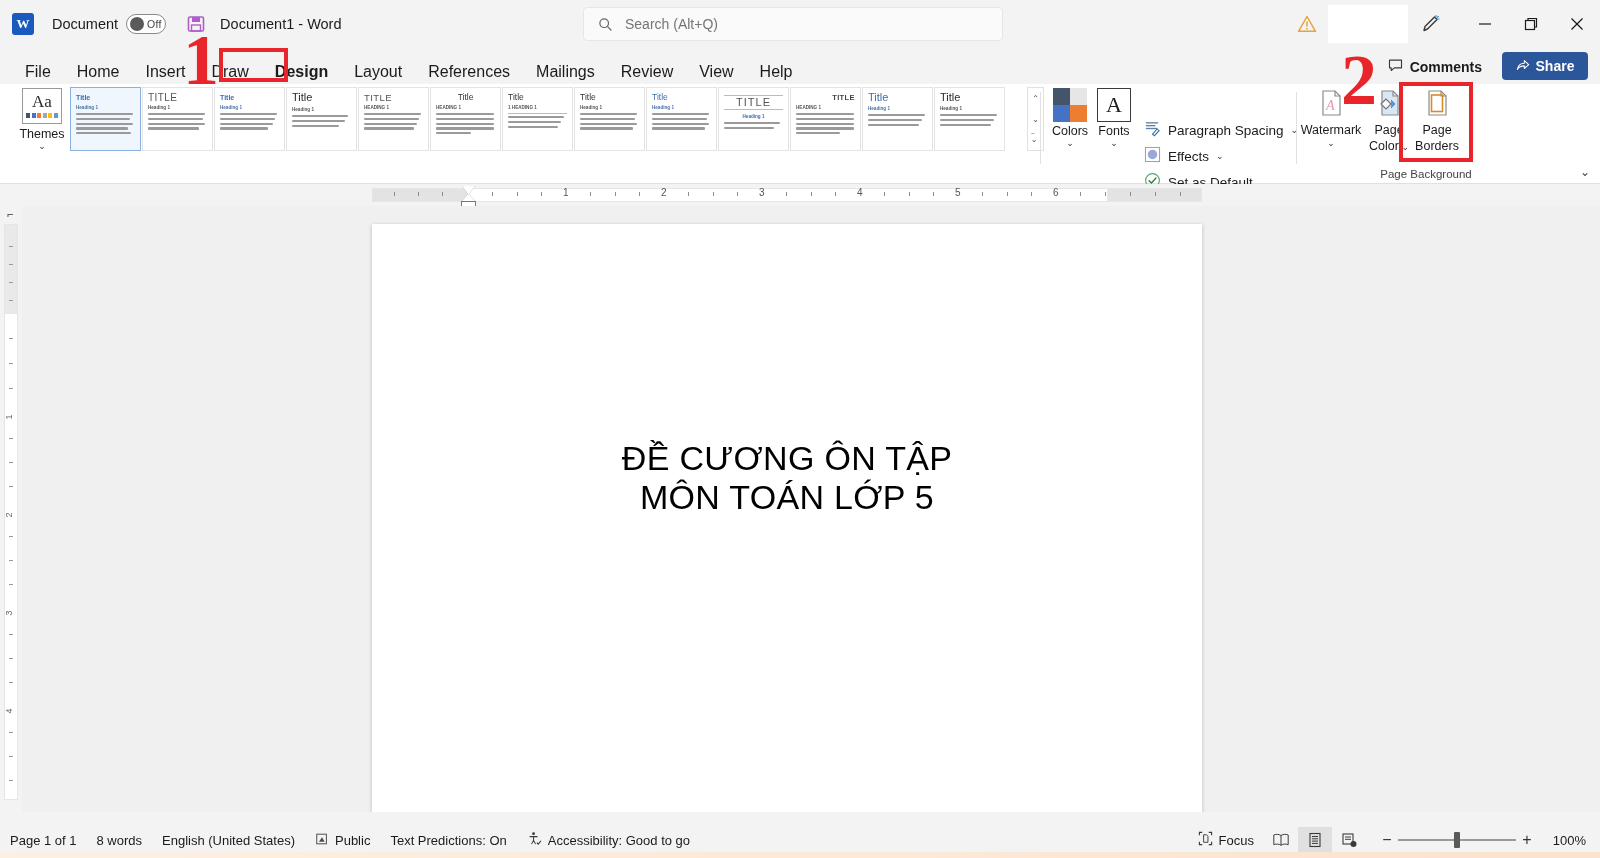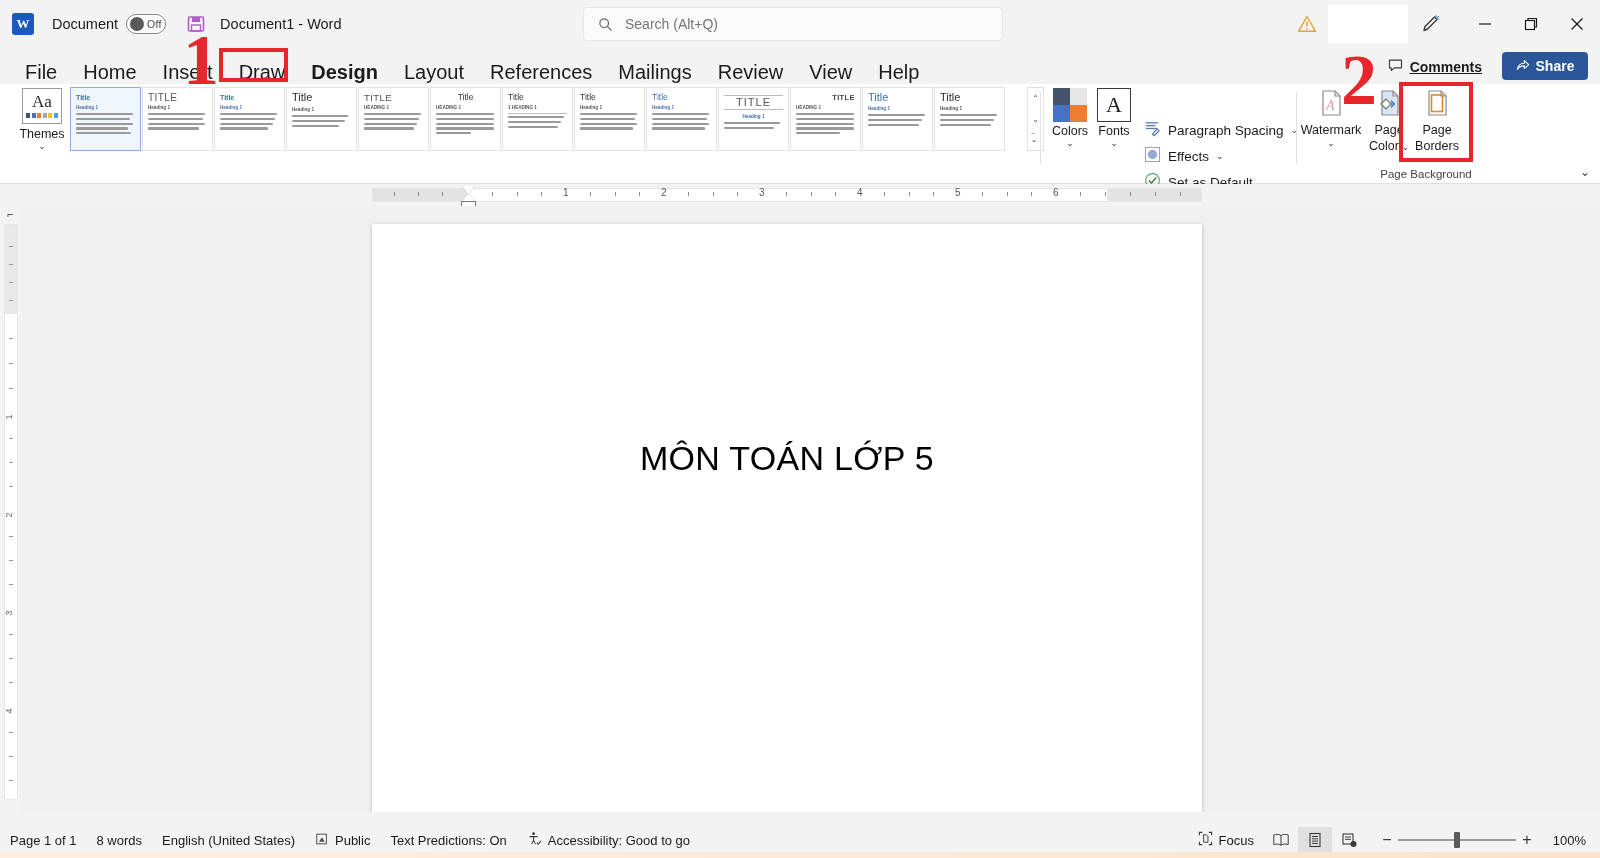--- a/index.html
+++ b/index.html
@@ -61,33 +61,33 @@
     width: 46px; height: 48px; display: flex; align-items: center; justify-content: center;
     color: #1b1b1b;
   }
 
   
   .tabstrip {
     position: absolute; top: 48px; left: 0; width: 1600px; height: 36px;
     background: #f3f3f3; display: flex; align-items: center; padding-left: 14px;
   }
   .tab {
-    font-size: 20px; color: #1b1b1b; padding: 5px 11px; margin-right: 4px;
+    font-size: 16px; color: #1b1b1b; padding: 5px 11px; margin-right: 4px;
     border-radius: 4px; position: relative; white-space: nowrap; margin-top: 12px;
   }
   .tab.active { font-weight: bold; color: #1b1b1b; }
   .tab.active::after {
     content: ""; position: absolute; left: 9px; right: 9px; bottom: -3px;
     height: 2.5px; background: #2b579a; border-radius: 2px;
   }
 
   .comments-btn {
     position: absolute; right: 110px; top: 54px; height: 26px;
     display: flex; align-items: center; gap: 7px;
-    font-size: 14px; font-weight: bold; color: #1b1b1b; padding: 0 8px; text-decoration: underline;
+    font-size: 14px; font-weight: bold; color: #1b1b1b; padding: 0 8px;
   }
   .share-btn {
     position: absolute; right: 12px; top: 52px; height: 28px; min-width: 86px;
     background: #2b579a; color: #fff; border-radius: 4px;
     display: flex; align-items: center; justify-content: center; gap: 6px;
     font-size: 14px; font-weight: bold;
   }
 
   
   .ribbon {
@@ -690,20 +690,21 @@
     <span class="vtick" style="top:452px"></span>
       <span class="vtick" style="top:476px"></span>
     <span class="vtick" style="top:526px"></span>
       <span class="vtick" style="top:550px"></span>
     <span class="vtick" style="top:574px"></span>
   </div>
 
   <div class="docarea">
     <div class="page">
       <div class="doc-text">
+        <div class="page-line">ĐỀ CƯƠNG ÔN TẬP</div>
         <div class="page-line l2">MÔN TOÁN LỚP 5</div>
       </div>
     </div>
   </div>
 
   <div class="statusbar">
     <div class="sb-item">Page 1 of 1</div>
     <div class="sb-item">8 words</div>
     <div class="sb-item">English (United States)</div>
     <div class="sb-item">

